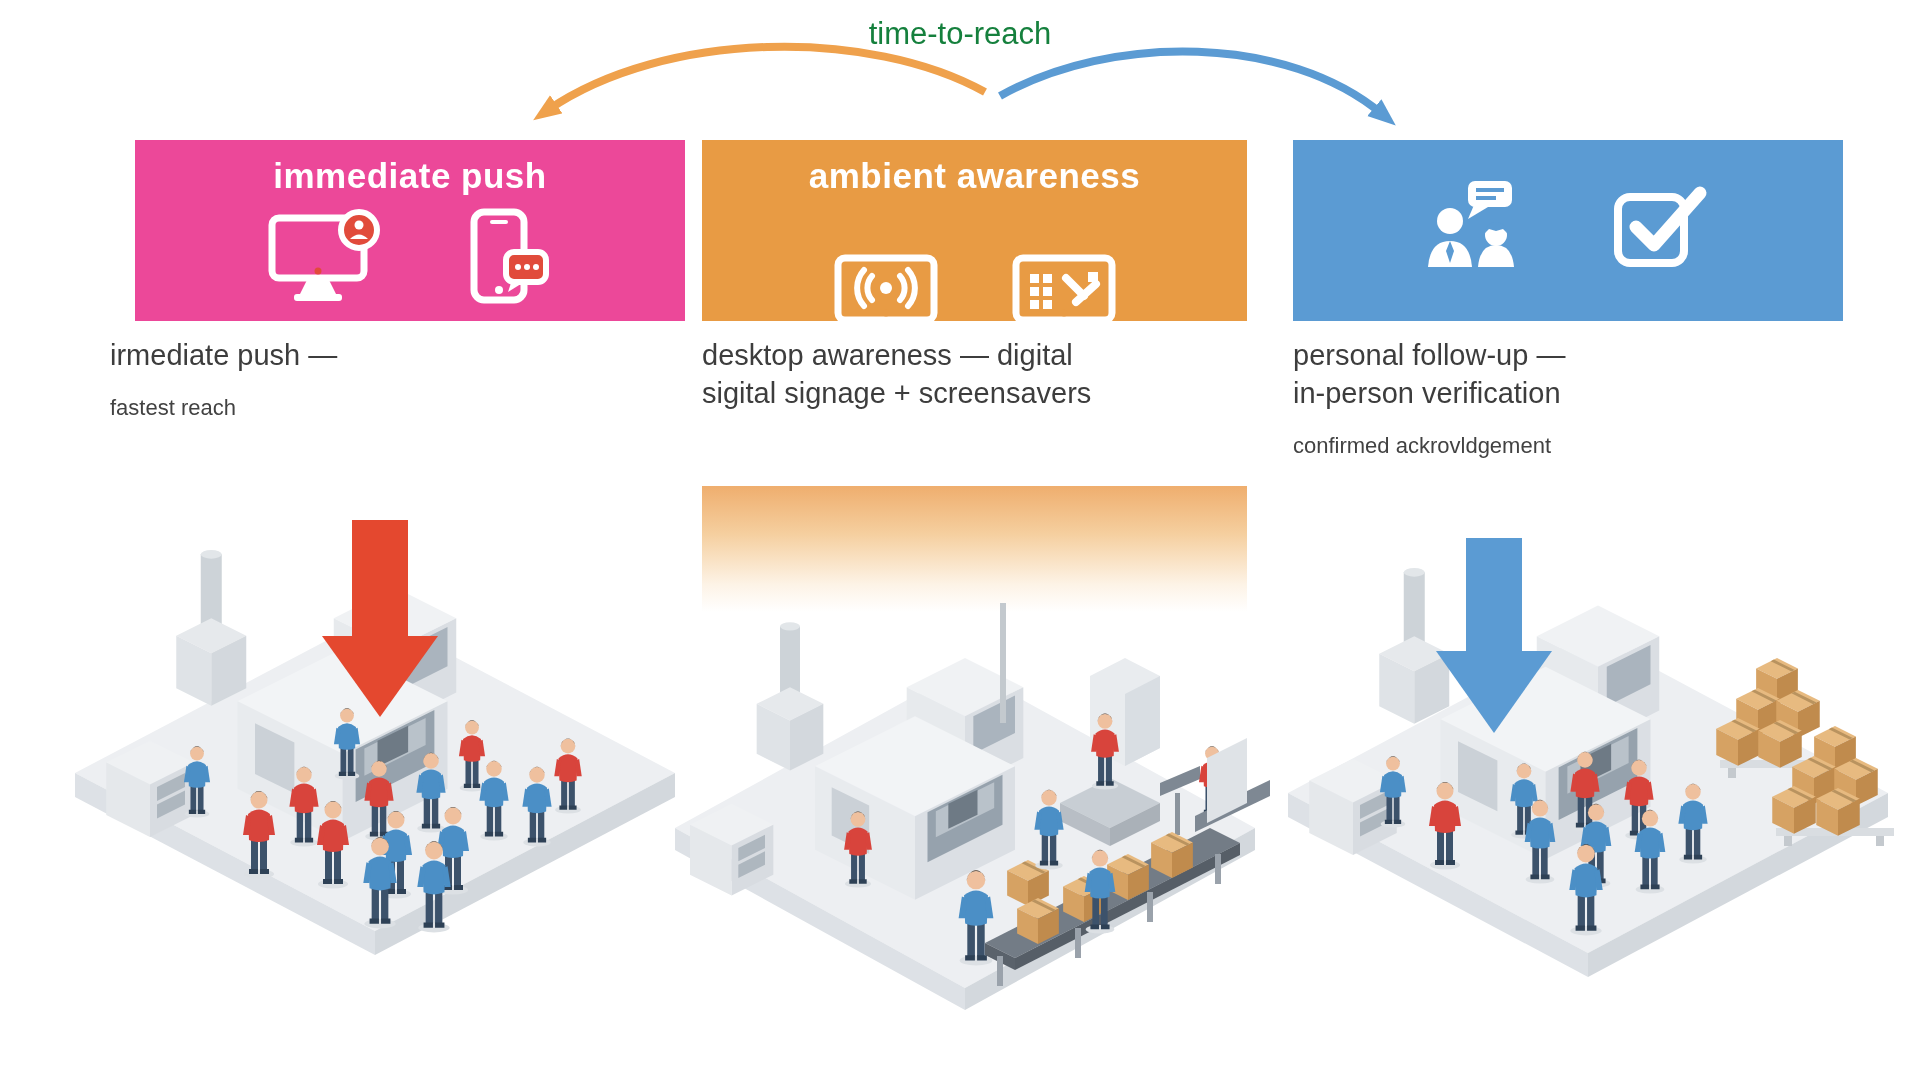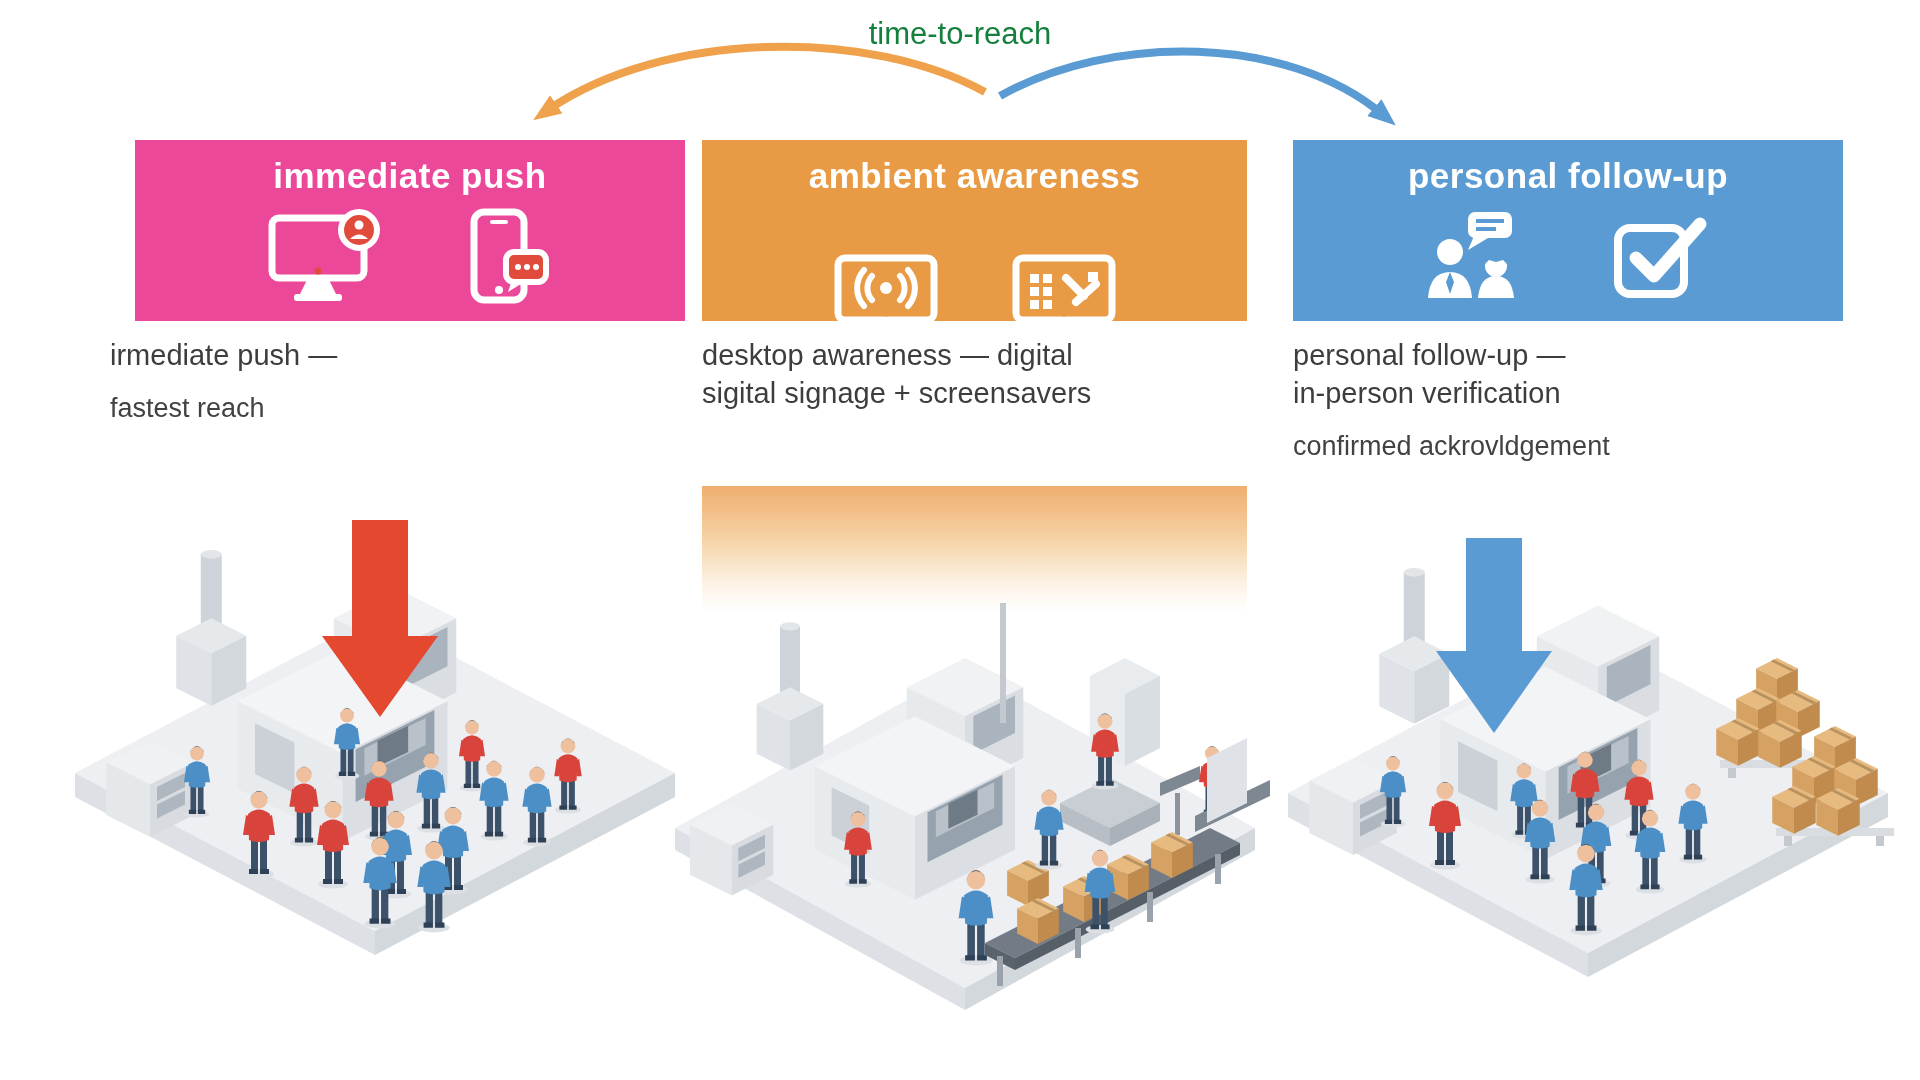--- a/index.html
+++ b/index.html
@@ -10,21 +10,21 @@
   .hdr{height:181px;top:140px;display:flex;flex-direction:column;align-items:center;justify-content:flex-start;}
   .hdr-red{left:110px;width:550px;background:#ec4899;margin-left:25px;}
   .hdr-orange{left:702px;width:545px;background:#e89b44;gap:48px;}
   .hdr-blue{left:1293px;width:550px;background:#5b9bd3;}
   .hdr h2{margin:16px 0 6px 0;color:#ffffff;font-size:35px;font-weight:bold;letter-spacing:.5px;}
   .icons{display:flex;gap:58px;align-items:center;justify-content:center;flex:1;padding-bottom:12px;}
   .cap{top:336px;color:#3d3d3d;font-size:29px;line-height:38px;}
   .cap-red{left:110px;width:550px;}
   .cap-orange{left:702px;width:545px;}
   .cap-blue{left:1293px;width:550px;}
-  .benefit{display:block;margin-top:15px;font-size:27px;color:#424242;}
+  .benefit{display:block;margin-top:15px;font-size:22px;color:#424242;}
   .grad{left:702px;top:486px;width:545px;height:126px;
         background:linear-gradient(180deg,#efae6e 0%,#f5cf9f 38%,#fdf3e6 78%,rgba(255,255,255,0) 100%);}
   svg{display:block;}
 </style>
 </head>
 <body>
 
 <div id="stage">
 
   <svg width="0" height="0" style="position:absolute">
@@ -136,21 +136,20 @@
         </g>
         <path d="M62 28L80 46M72 52L92 34" stroke="#fff" stroke-width="8" stroke-linecap="round"></path>
         <circle cx="60" cy="63" r="3.5" fill="#e89b44"></circle>
         <path d="M50 70L70 70L78 86L42 86z" fill="#fff"></path>
         <rect x="36" y="86" width="48" height="7" rx="3" fill="#fff"></rect>
       </svg>
     </div>
   </div>
 
   <div class="abs hdr hdr-blue">
-    <h2>personal follow-up</h2>
     <div class="icons">
       <svg width="128" height="100" viewBox="0 0 128 100">
         <rect x="48" y="6" width="44" height="26" rx="7" fill="#fff"></rect>
         <path d="M54 30L48 44L68 32z" fill="#fff"></path>
         <rect x="56" y="13" width="28" height="4" fill="#5b9bd3"></rect>
         <rect x="56" y="21" width="20" height="4" fill="#5b9bd3"></rect>
         <circle cx="30" cy="46" r="13" fill="#fff"></circle>
         <path d="M8 92q2-26 22-26t22 26z" fill="#fff"></path>
         <path d="M30 66l-4 10 4 12 4-12z" fill="#5b9bd3"></path>
         <circle cx="76" cy="60" r="11" fill="#fff"></circle>

